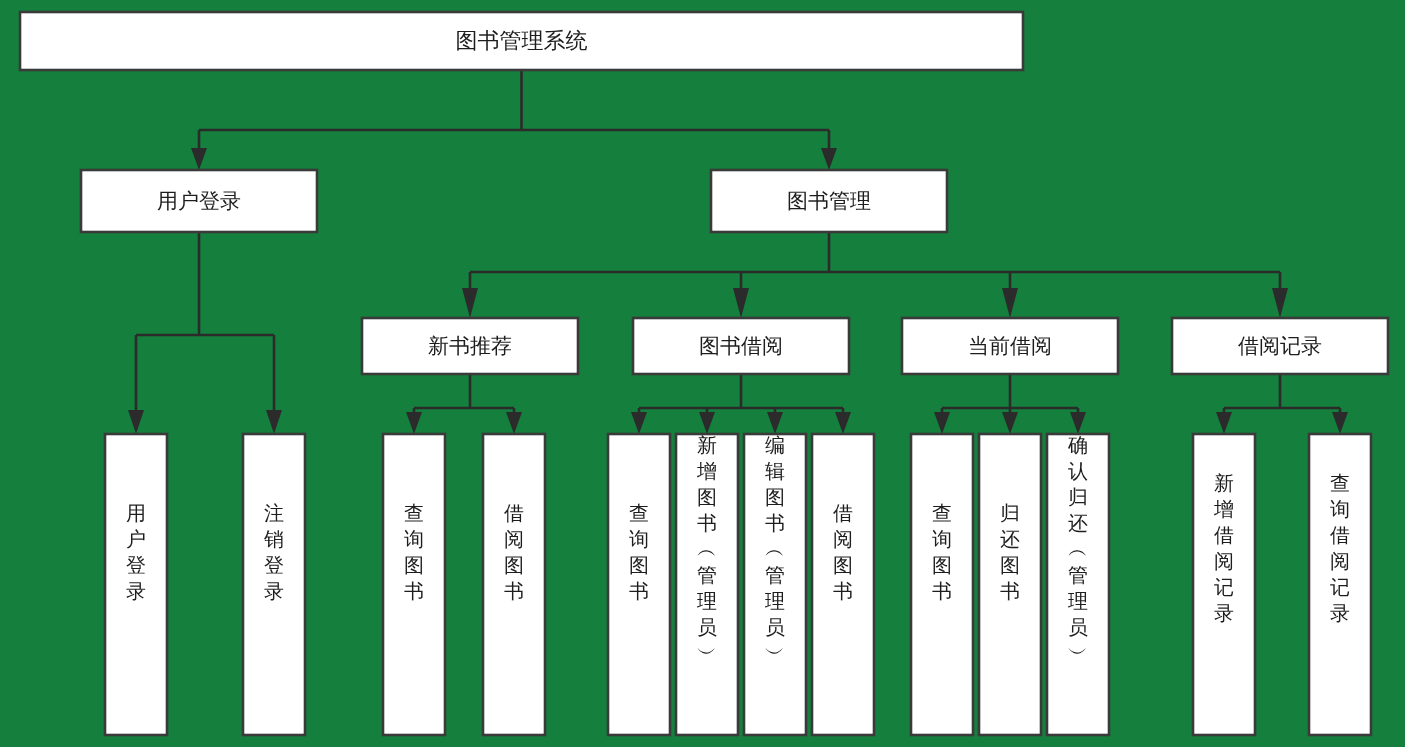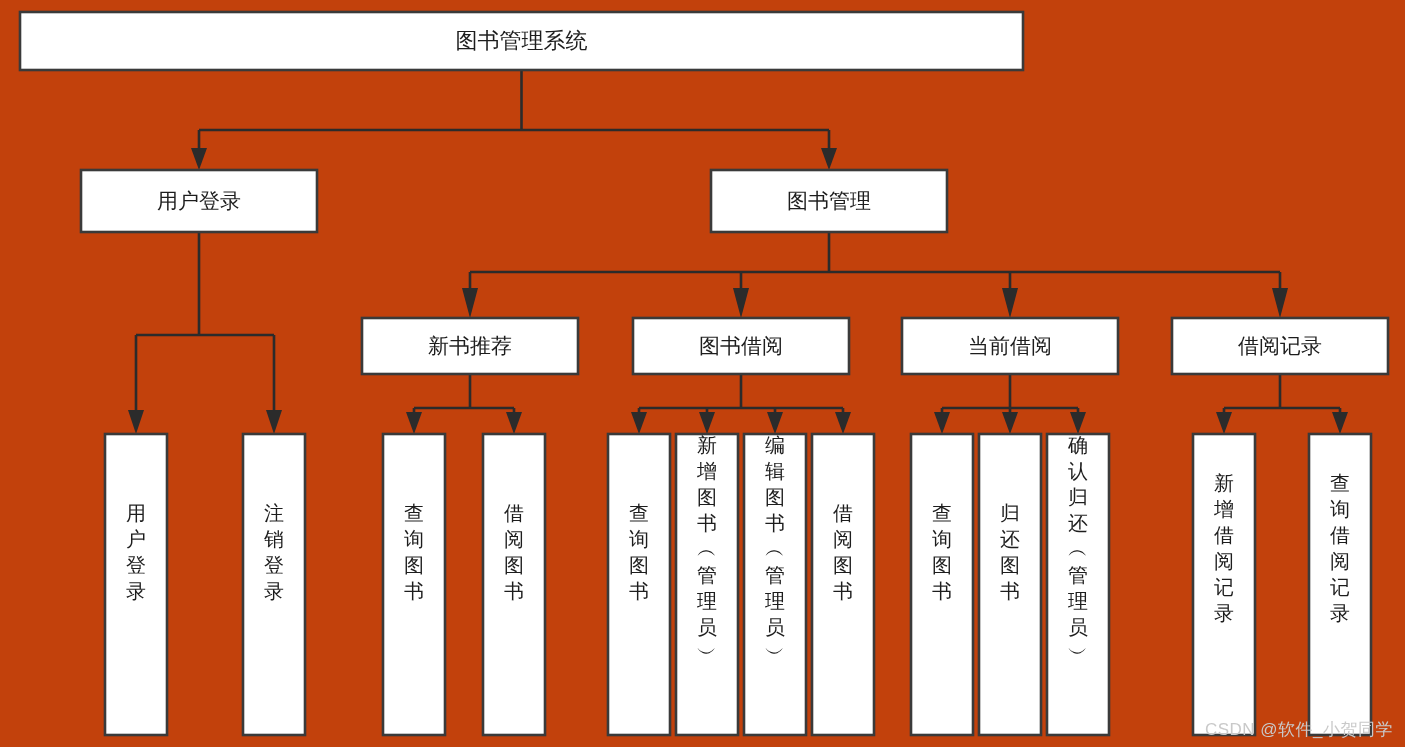--- a/index.html
+++ b/index.html
@@ -8,21 +8,21 @@
     padding: 0;
     background: #ffffff;
   }
   body {
     font-family: "Liberation Sans", "DejaVu Sans", sans-serif;
   }
   #diagram-root {
     position: relative;
     width: 1405px;
     height: 747px;
-    background: #c2410c;
+    background: #15803d;
     overflow: hidden;
     text-align: center;
   }
   svg#tree-svg {
     position: absolute;
     top: 0;
     left: 0;
     width: 1405px;
     height: 747px;
     display: block;
@@ -226,14 +226,13 @@
       <rect class="node-box" x="1193" y="434" width="62" height="301"></rect>
       <text class="leaf-label" x="1224" y="490"><tspan x="1224" dy="0">新</tspan><tspan x="1224" dy="26">增</tspan><tspan x="1224" dy="26">借</tspan><tspan x="1224" dy="26">阅</tspan><tspan x="1224" dy="26">记</tspan><tspan x="1224" dy="26">录</tspan></text>
     </g>
     <g>
       <rect class="node-box" x="1309" y="434" width="62" height="301"></rect>
       <text class="leaf-label" x="1340" y="490"><tspan x="1340" dy="0">查</tspan><tspan x="1340" dy="26">询</tspan><tspan x="1340" dy="26">借</tspan><tspan x="1340" dy="26">阅</tspan><tspan x="1340" dy="26">记</tspan><tspan x="1340" dy="26">录</tspan></text>
     </g>
 
   </svg>
 
-  <div class="watermark">CSDN @软件_小贺同学</div>
 </div>
 
 </body></html>

